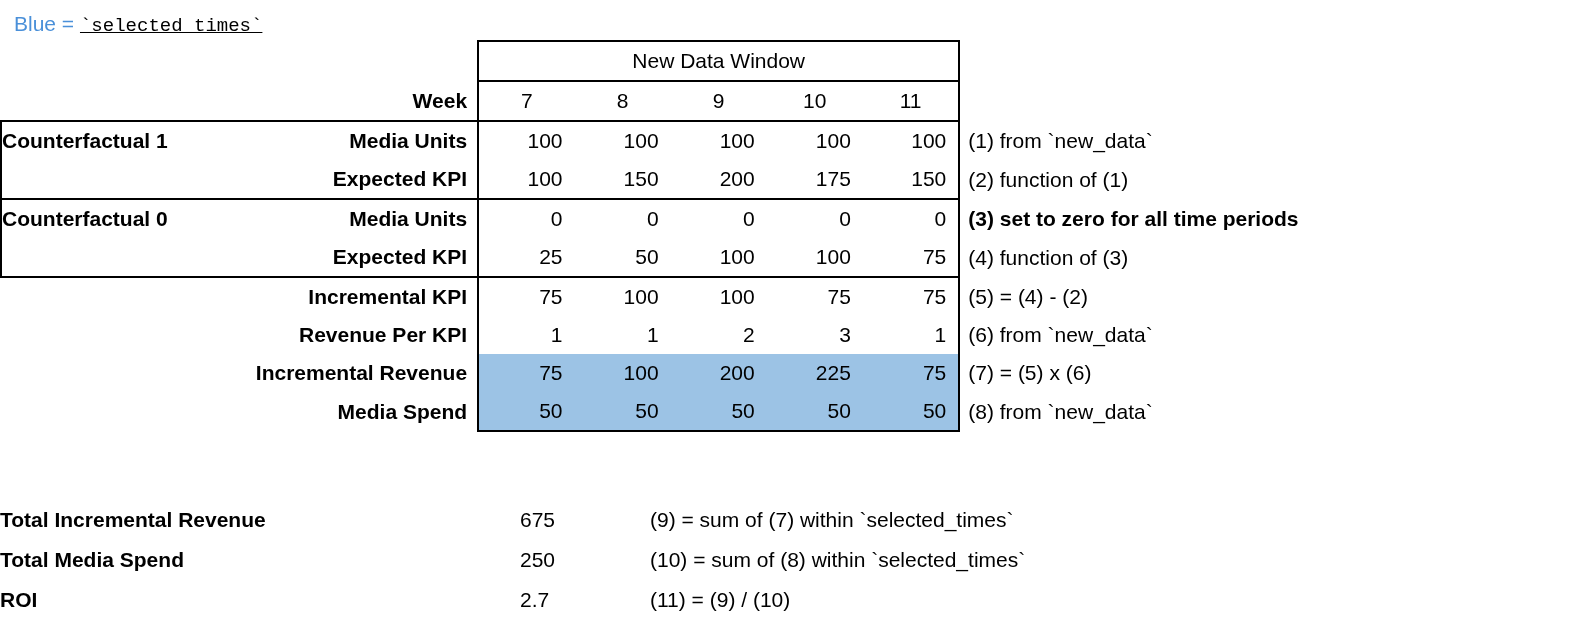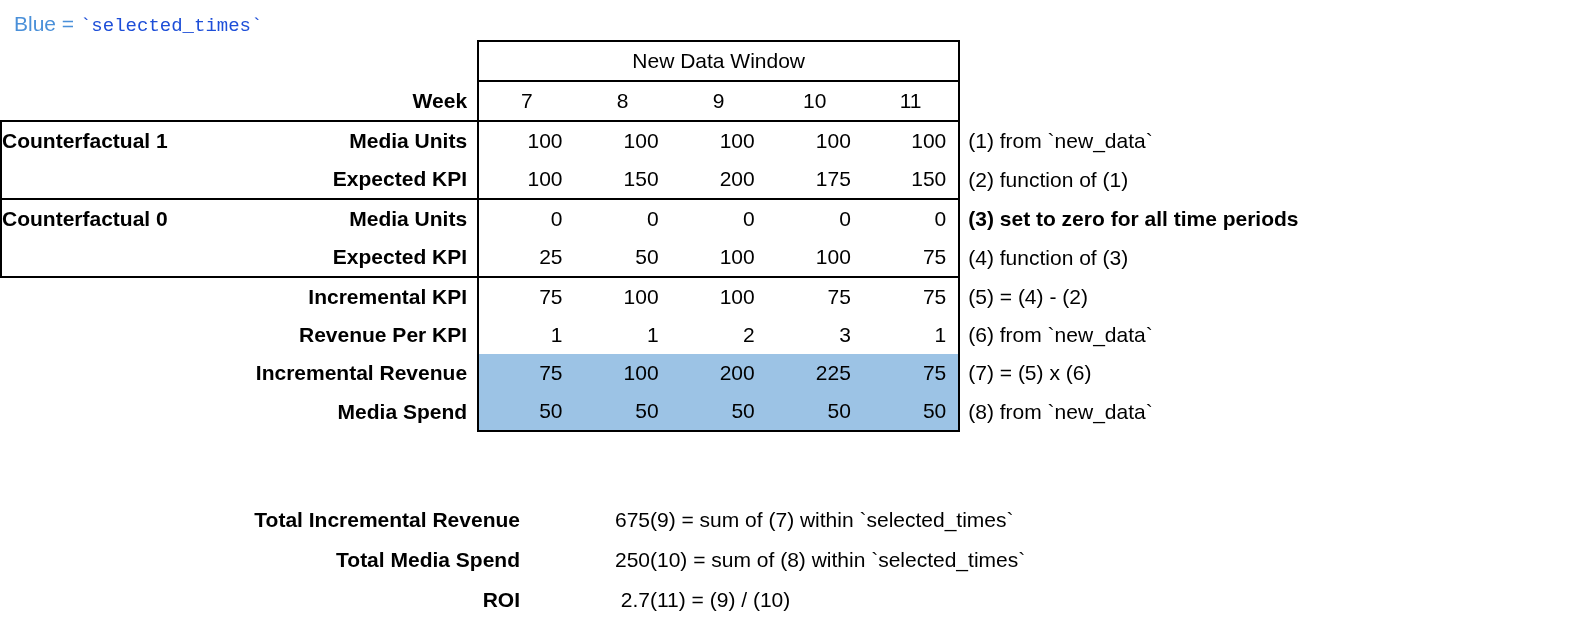--- a/index.html
+++ b/index.html
@@ -21,21 +21,22 @@
     position: absolute;
     left: 14px;
     top: 12px;
     font-size: 21px;
     color: #4a90d9;
     white-space: nowrap;
   }
   #legend .code {
     font-family: "Liberation Mono", monospace;
     font-size: 19px;
-    color: #1d4ed8;
+    color: #000000;
+    text-decoration: underline;
   }
 
   
   #diagram {
     position: absolute;
     left: 0;
     top: 40px;
     width: 1408px;
   }
 
@@ -111,27 +112,25 @@
   }
   table.sum {
     border-collapse: collapse;
     table-layout: fixed;
   }
   table.sum td { height: 40px; vertical-align: middle; padding: 0; }
   col.s-lbl  { width: 520px; }
   col.s-val  { width: 130px; }
   col.s-note { width: 700px; }
   .s-lbl {
-    text-align: right;
     font-weight: bold;
     padding-right: 12px;
     white-space: nowrap;
   }
   .s-val {
-    text-align: right;
     padding-right: 18px;
     white-space: nowrap;
   }
   .s-note {
     text-align: left;
     white-space: nowrap;
   }
 </style>
 </head>
 <body>

